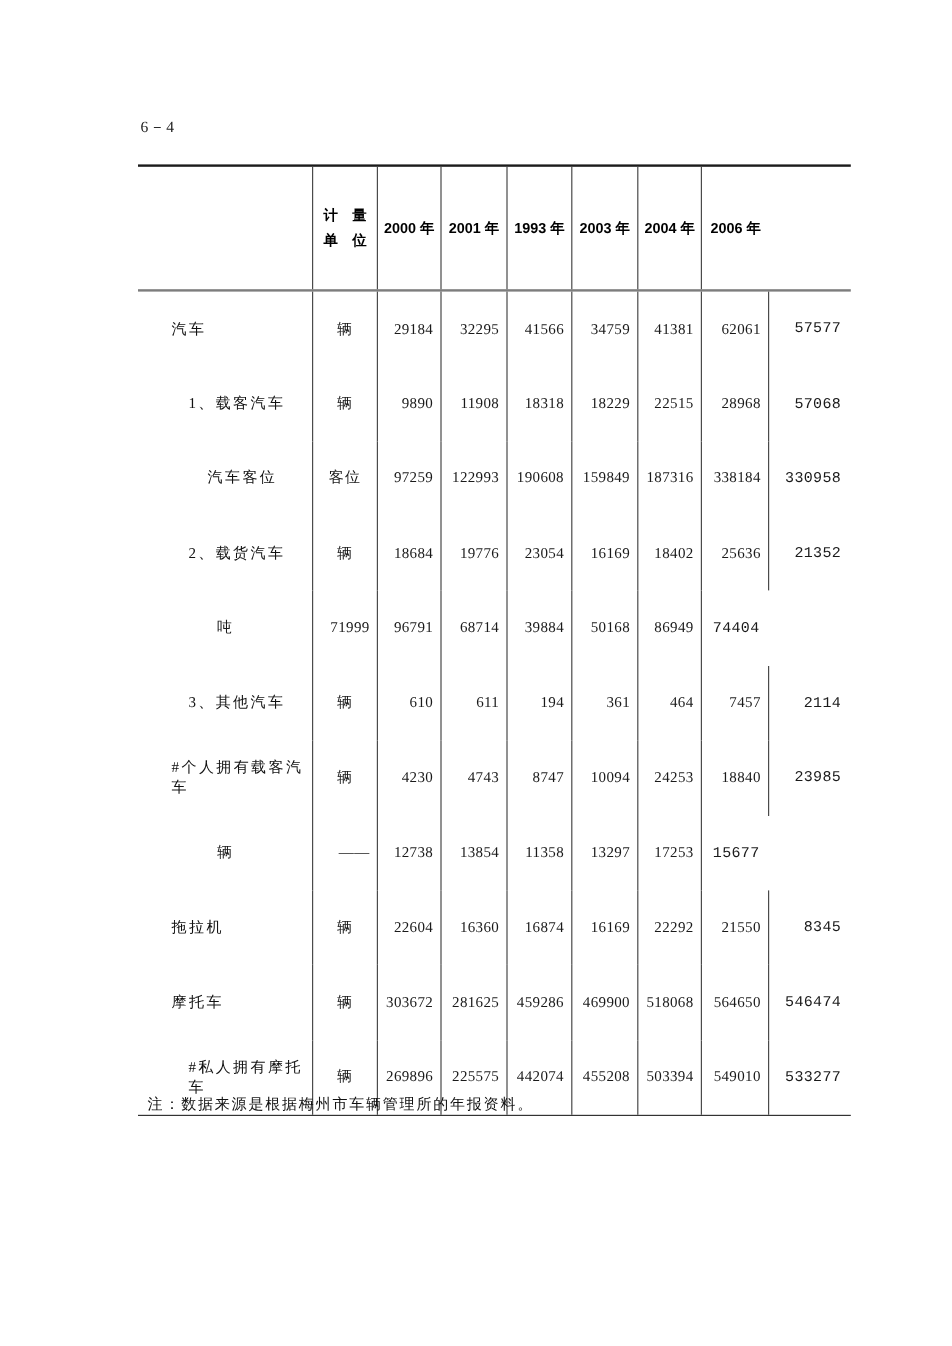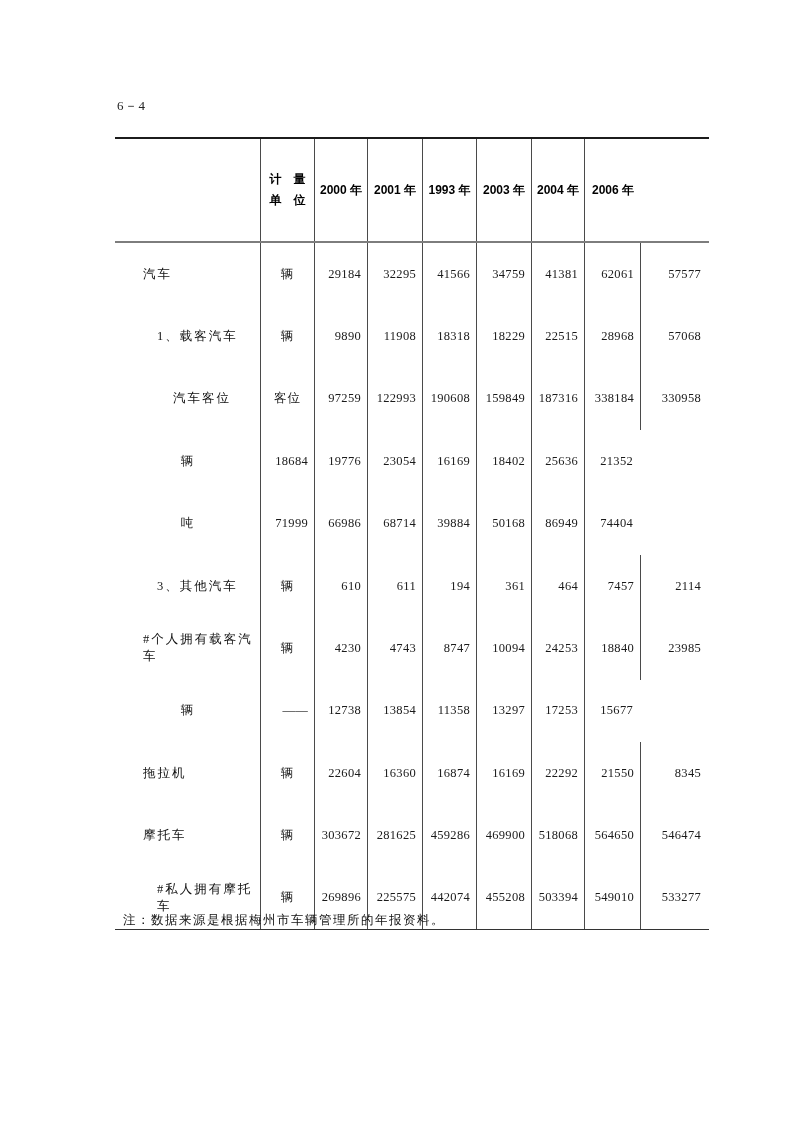--- a/index.html
+++ b/index.html
@@ -16,30 +16,30 @@
     font-size:13px;letter-spacing:1px;color:#222;
   }
   .stat-table{
     position:absolute;left:115px;top:117px;width:594px;
     border-top:2px solid #1c1c1c;
     border-bottom:1px solid #333;
     margin-top:20px;
   }
   .tr{display:grid;grid-template-columns:146px 54px 53px 55px 54px 55px 53px 56px 68px;}
   .td,.th{box-sizing:border-box;border-right:1px solid #4a4a4a;}
-  .td:last-child,.th:last-child{border-right:none;}
+  .td:last-child,.th:last-child{border-right:none;font-family:Liberation Mono, monospace;}
   .header-row{height:102px;border-bottom:2px solid #7d7d7d;}
   .header-row .th{
     display:flex;align-items:center;justify-content:center;
     font-family:"Liberation Sans","DejaVu Sans",sans-serif;
     font-weight:700;font-size:12px;color:#000;
     text-align:center;
   }
   .unit-head{flex-direction:column;line-height:21px;}
-  .body-rows{display:flex;flex-direction:column;height:686px;justify-content:flex-end;}
+  .body-rows{display:flex;flex-direction:column;height:686px;}
   .body-rows .tr{flex:1;}
   .td{display:flex;align-items:center;font-size:12.5px;}
   .stub{justify-content:flex-start;letter-spacing:2px;color:#111;}
   .ind-a{padding-left:28px;}
   .ind-b{padding-left:34px;}
   .ind-c{padding-left:42px;}
   .ind-d{padding-left:58px;}
   .unit{justify-content:center;letter-spacing:1px;}
   .num{justify-content:flex-end;padding-right:6px;letter-spacing:0.3px;}
   .num.last{padding-right:8px;}
@@ -101,34 +101,35 @@
       <div class="td num">97259</div>
       <div class="td num">122993</div>
       <div class="td num">190608</div>
       <div class="td num">159849</div>
       <div class="td num">187316</div>
       <div class="td num">338184</div>
       <div class="td num last">330958</div>
     </div>
 
     <div class="tr">
+      <div class="td stub ind-c">2、载货汽车</div>
       <div class="td unit">辆</div>
       <div class="td num">18684</div>
       <div class="td num">19776</div>
       <div class="td num">23054</div>
       <div class="td num">16169</div>
       <div class="td num">18402</div>
       <div class="td num">25636</div>
       <div class="td num last">21352</div>
     </div>
 
     <div class="tr">
       <div class="td unit">吨</div>
       <div class="td num">71999</div>
-      <div class="td num">66986</div>
+      <div class="td num">96791</div>
       <div class="td num">68714</div>
       <div class="td num">39884</div>
       <div class="td num">50168</div>
       <div class="td num">86949</div>
       <div class="td num last">74404</div>
     </div>
 
     <div class="tr">
       <div class="td stub ind-c">3、其他汽车</div>
       <div class="td unit">辆</div>

